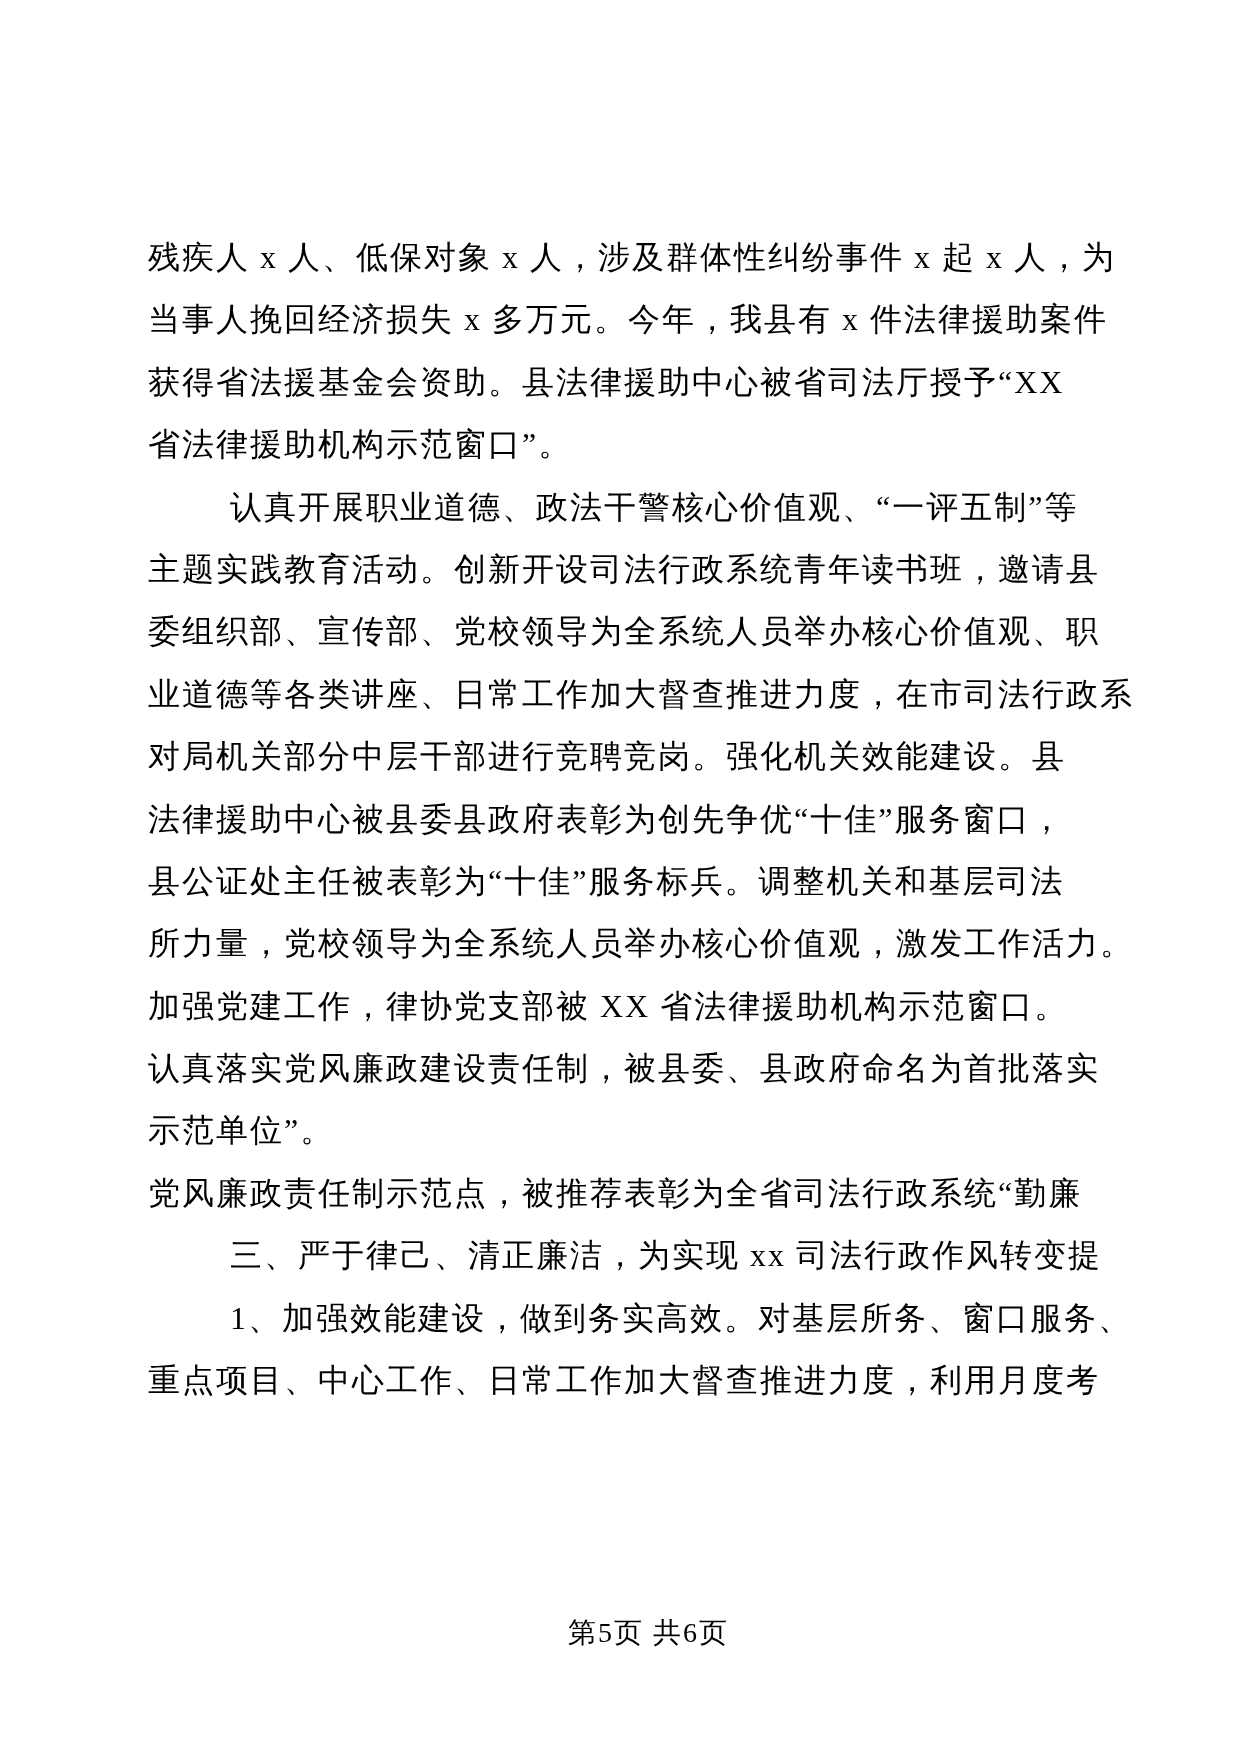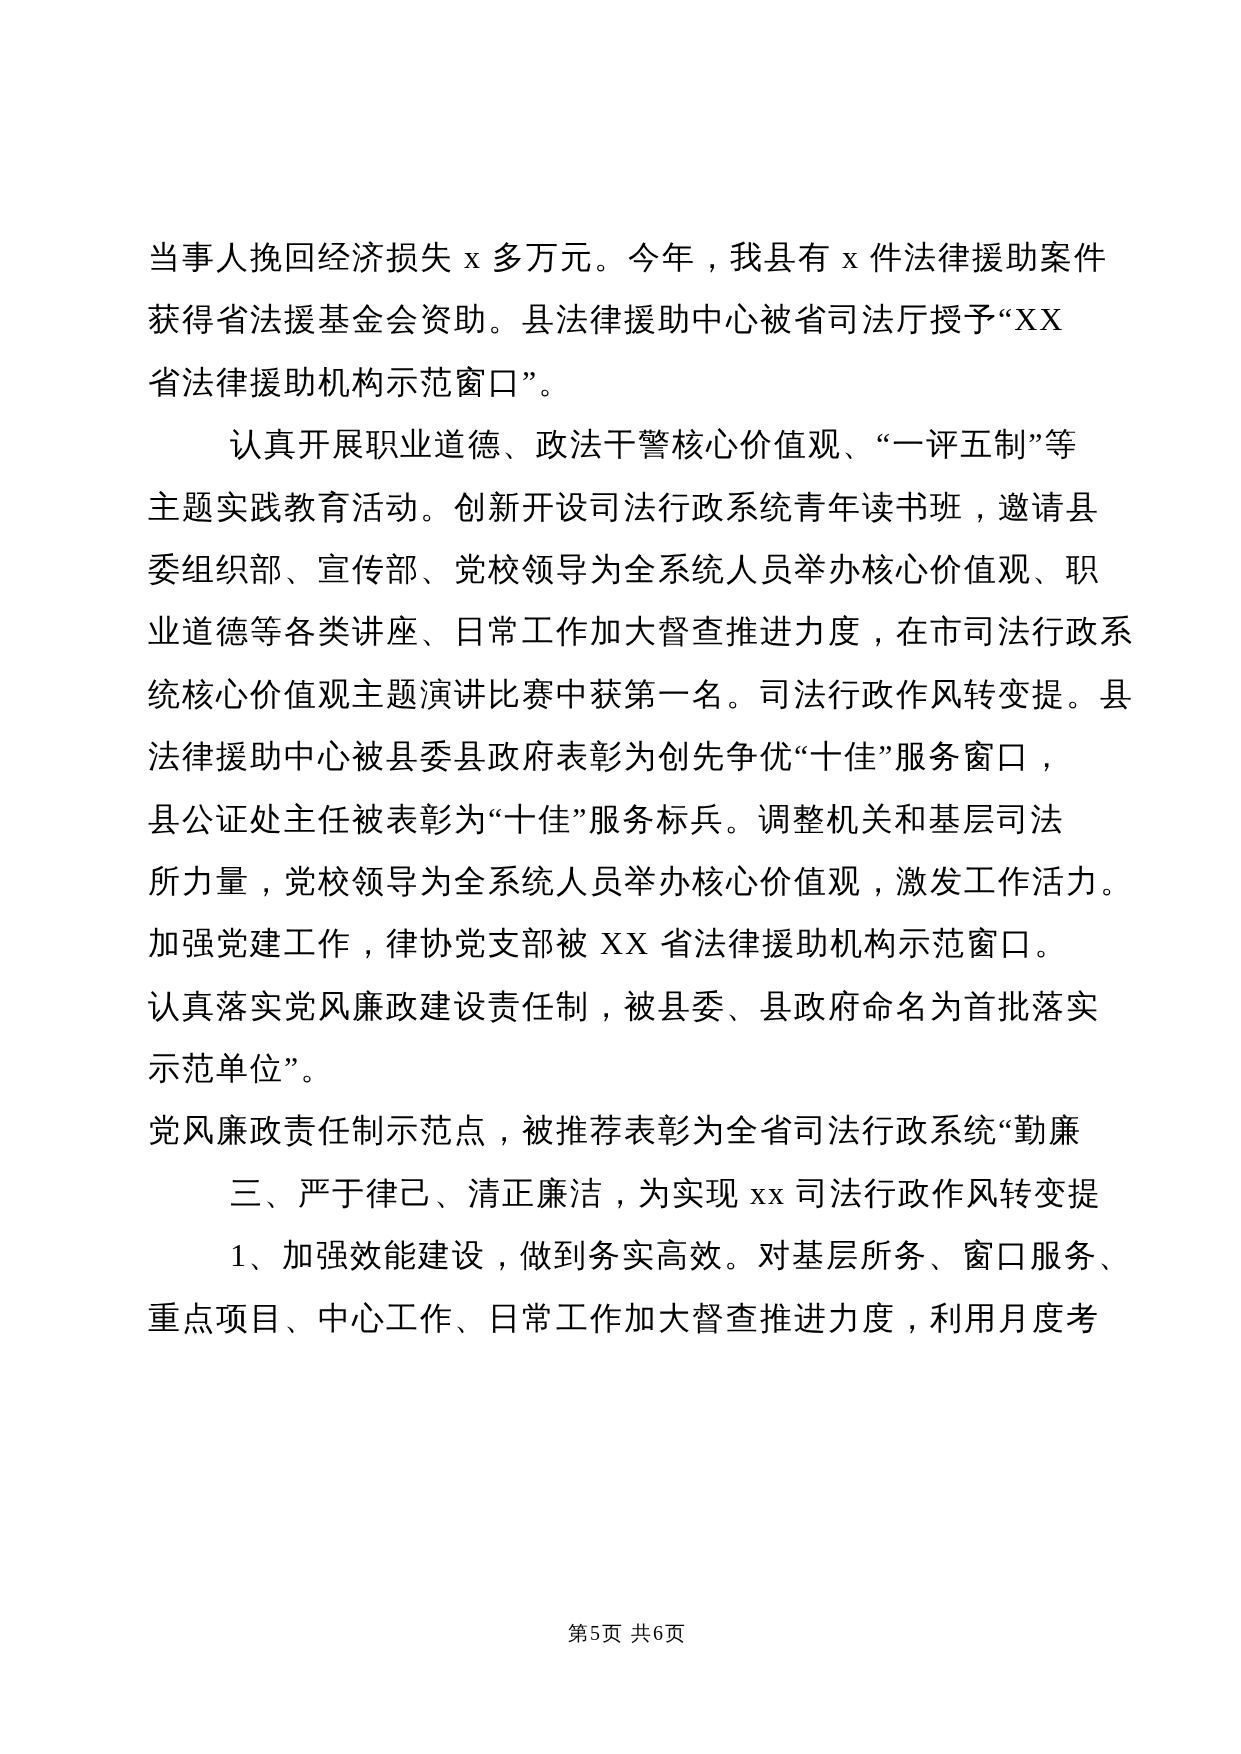--- a/index.html
+++ b/index.html
@@ -31,39 +31,40 @@
     text-align: left;
     overflow: visible;
   }
   .line.indent {
     padding-left: 82px;
   }
   .footer {
     position: absolute;
     top: 1616px;
     left: 568px;
-    font-size: 20px;
+    font-size: 28px;
     line-height: 34px;
     letter-spacing: 2px;
     white-space: nowrap;
   }
 </style>
 </head>
 <body>
 
 <div class="page">
   <div class="text-block" id="lines-container">
+      <div class="line">残疾人 x 人、低保对象 x 人，涉及群体性纠纷事件 x 起 x 人，为</div>
       <div class="line">当事人挽回经济损失 x 多万元。今年，我县有 x 件法律援助案件</div>
       <div class="line">获得省法援基金会资助。县法律援助中心被省司法厅授予“XX</div>
       <div class="line">省法律援助机构示范窗口”。</div>
       <div class="line indent">认真开展职业道德、政法干警核心价值观、“一评五制”等</div>
       <div class="line">主题实践教育活动。创新开设司法行政系统青年读书班，邀请县</div>
       <div class="line">委组织部、宣传部、党校领导为全系统人员举办核心价值观、职</div>
       <div class="line">业道德等各类讲座、日常工作加大督查推进力度，在市司法行政系</div>
-      <div class="line">统核心价值观主题演讲比赛中获第一名。司法行政作风转变提。县</div>
+      <div class="line">对局机关部分中层干部进行竞聘竞岗。强化机关效能建设。县</div>
       <div class="line">法律援助中心被县委县政府表彰为创先争优“十佳”服务窗口，</div>
       <div class="line">县公证处主任被表彰为“十佳”服务标兵。调整机关和基层司法</div>
       <div class="line">所力量，党校领导为全系统人员举办核心价值观，激发工作活力。</div>
       <div class="line">加强党建工作，律协党支部被 XX 省法律援助机构示范窗口。</div>
       <div class="line">认真落实党风廉政建设责任制，被县委、县政府命名为首批落实</div>
       <div class="line">示范单位”。</div>
       <div class="line">党风廉政责任制示范点，被推荐表彰为全省司法行政系统“勤廉</div>
       <div class="line indent">三、严于律己、清正廉洁，为实现 xx 司法行政作风转变提</div>
       <div class="line indent">1、加强效能建设，做到务实高效。对基层所务、窗口服务、</div>
       <div class="line">重点项目、中心工作、日常工作加大督查推进力度，利用月度考</div>

